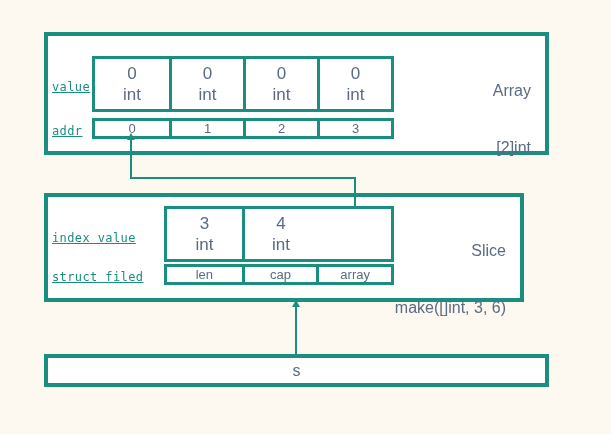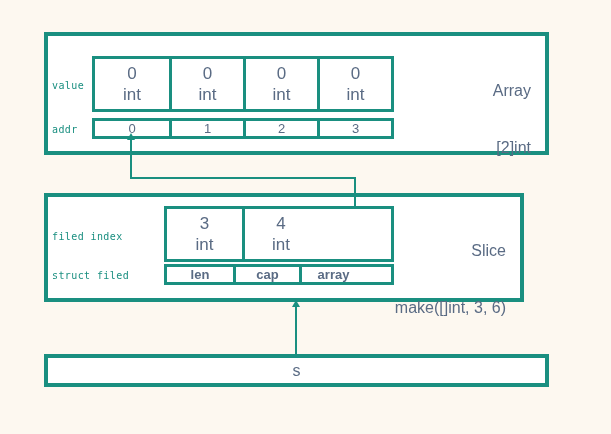--- a/index.html
+++ b/index.html
@@ -43,23 +43,24 @@
   }
   #array-caption { top: 7px; }
   #slice-caption { top: 6px; }
   .group-caption .caption-line { display: block; }
 
   
   .row-label {
     position: absolute;
     color: #1a8f80;
     font-family: "DejaVu Sans Mono", "Liberation Mono", monospace;
-    font-size: 10px;
+    font-size: 12px;
     letter-spacing: 0.4px;
     white-space: nowrap;
+    text-decoration: underline;
   }
 
   
   .cell-row {
     position: absolute;
     display: flex;
     box-sizing: border-box;
     border: 3px solid #1a8f80;
     background: #ffffff;
   }
@@ -88,21 +89,21 @@
   
   #array-value-row { left: 92px;  top: 56px;  width: 302px; }
   #array-value-row .cell { width: 74px; }
   #array-index-row { left: 92px;  top: 118px; width: 302px; }
   #array-index-row .cell { width: 74px; }
 
   
   #slice-value-row { left: 164px; top: 206px; width: 230px; }
   #slice-value-row .cell { width: 75px; }
   #slice-index-row { left: 164px; top: 264px; width: 230px; }
-  #slice-index-row .cell { width: 66px; font-weight: bold; }
+  #slice-index-row .cell { width: 75px; }
 
   
   .conn {
     position: absolute;
     background: #1a8f80;
   }
   .conn-v { width: 2px; }
   .conn-h { height: 2px; }
   .arrow-up {
     position: absolute;
@@ -171,21 +172,21 @@
     <div class="cell">3</div>
   </div>
 
   <div class="group-box" id="slice-group">
     <div class="group-caption" id="slice-caption">
       <span class="caption-line">Slice</span>
       <span class="caption-line">make([]int, 3, 6)</span>
     </div>
   </div>
 
-  <div class="row-label" id="slice-value-label" style="left:52px; top:231px;">filed index</div>
+  <div class="row-label" id="slice-value-label" style="left:52px; top:231px;">index value</div>
   <div class="row-label" id="slice-field-label" style="left:52px; top:270px;">struct filed</div>
 
   <div class="cell-row value-row" id="slice-value-row">
     <div class="cell">
       <span>3</span>
       <span>int</span>
     </div>
     <div class="cell">
       <span>4</span>
       <span>int</span>

